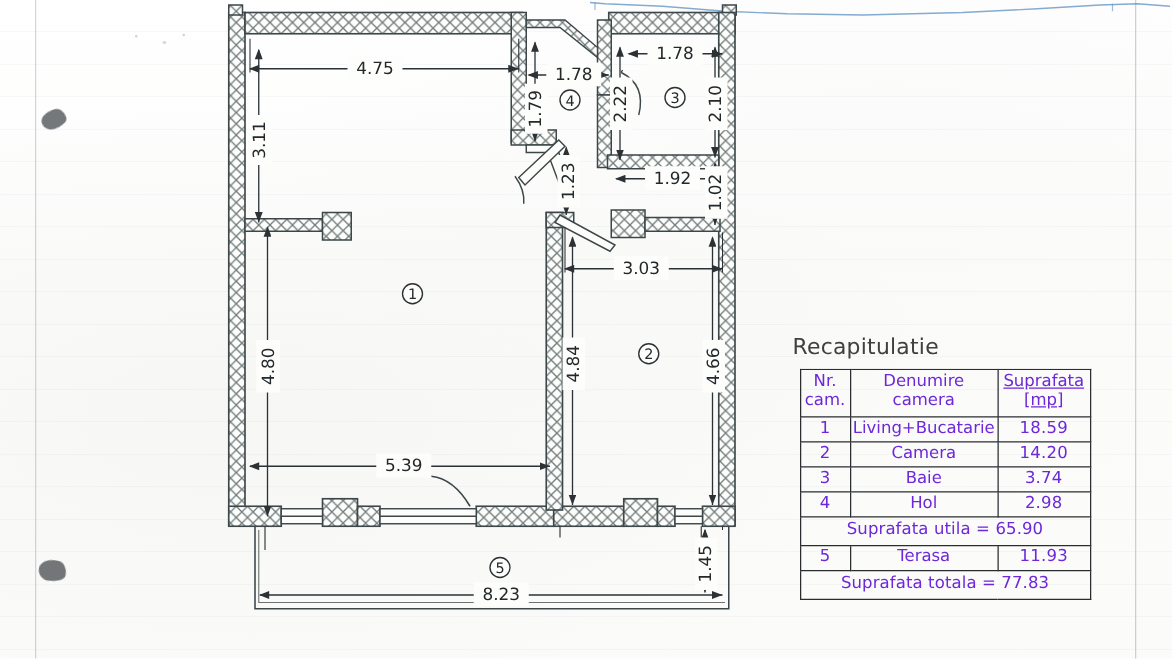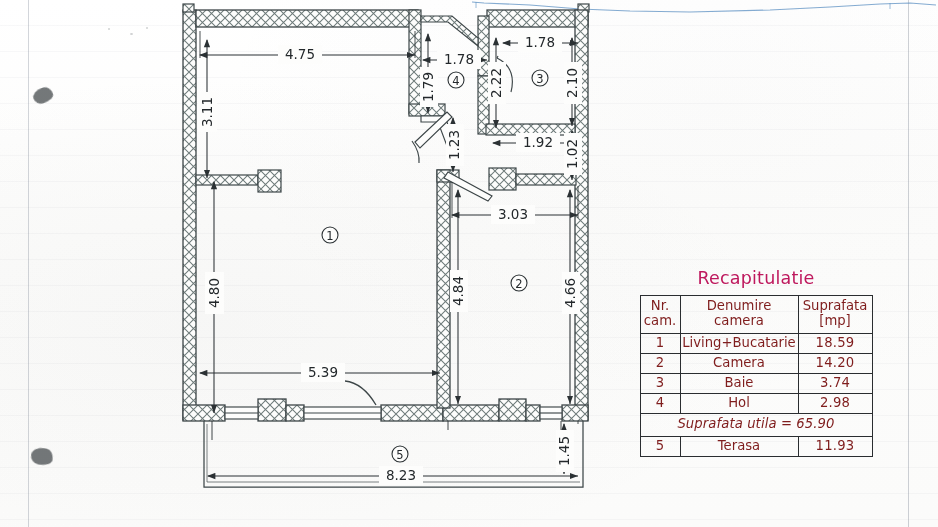--- a/index.html
+++ b/index.html
@@ -62,52 +62,51 @@
   .plan { position: absolute; left: 0; top: 0; }
 
   
   .recap {
     position: absolute;
     left: 634px;
     top: 268px;
     width: 244px;
   }
   .recap-title {
-    text-align: center;
     font-size: 17.5px;
-    color: #be185d;
+    color: #404040;
     letter-spacing: 0.2px;
     margin-bottom: 7px;
     white-space: nowrap;
   }
   table.recap-table {
     border-collapse: collapse;
     width: 232px;
     margin: 0 auto;
     table-layout: fixed;
   }
   table.recap-table td, table.recap-table th {
     border: 1.4px solid #2a2d30;
-    color: #7f1d1d;
+    color: #6d28d9;
     font-weight: normal;
     padding: 0;
     text-align: center;
     font-size: 13.2px;
     line-height: 1.12;
     background: transparent;
     margin-left: 36px;
   }
   th.c-nr  { width: 40px; }
   th.c-den { width: 118px; }
-  th.c-sup { width: 74px; }
+  th.c-sup { width: 74px; text-decoration: underline; }
   .th-in { padding: 3px 2px 4px 2px; }
   td.cell-nr  { height: 20px; font-size: 13.5px; }
   td.cell-den { height: 20px; font-size: 13.5px; }
   td.cell-sup { height: 20px; font-size: 14px; letter-spacing: 0.2px; }
-  td.span-row { height: 23px; font-size: 14.2px; letter-spacing: 0.1px; font-style: italic; }
+  td.span-row { height: 23px; font-size: 14.2px; letter-spacing: 0.1px; }
   td.foot-row { height: 22px; font-size: 14.5px; }
   .recap-clip { overflow: hidden; height: 242px; }
 </style>
 </head>
 <body>
 
 <div id="page">
 
   <div class="paper-bg"></div>
   <div class="paper-noise"></div>
@@ -383,18 +382,21 @@
           <td class="cell-sup">2.98</td>
         </tr>
         <tr>
           <td class="span-row" colspan="3">Suprafata utila = 65.90</td>
         </tr>
         <tr>
           <td class="cell-nr">5</td>
           <td class="cell-den">Terasa</td>
           <td class="cell-sup">11.93</td>
         </tr>
+        <tr>
+          <td class="span-row" colspan="3">Suprafata totala = 77.83</td>
+        </tr>
       </tbody>
     </table>
     </div>
   </div>
 
 </div>
 
 </body></html>

